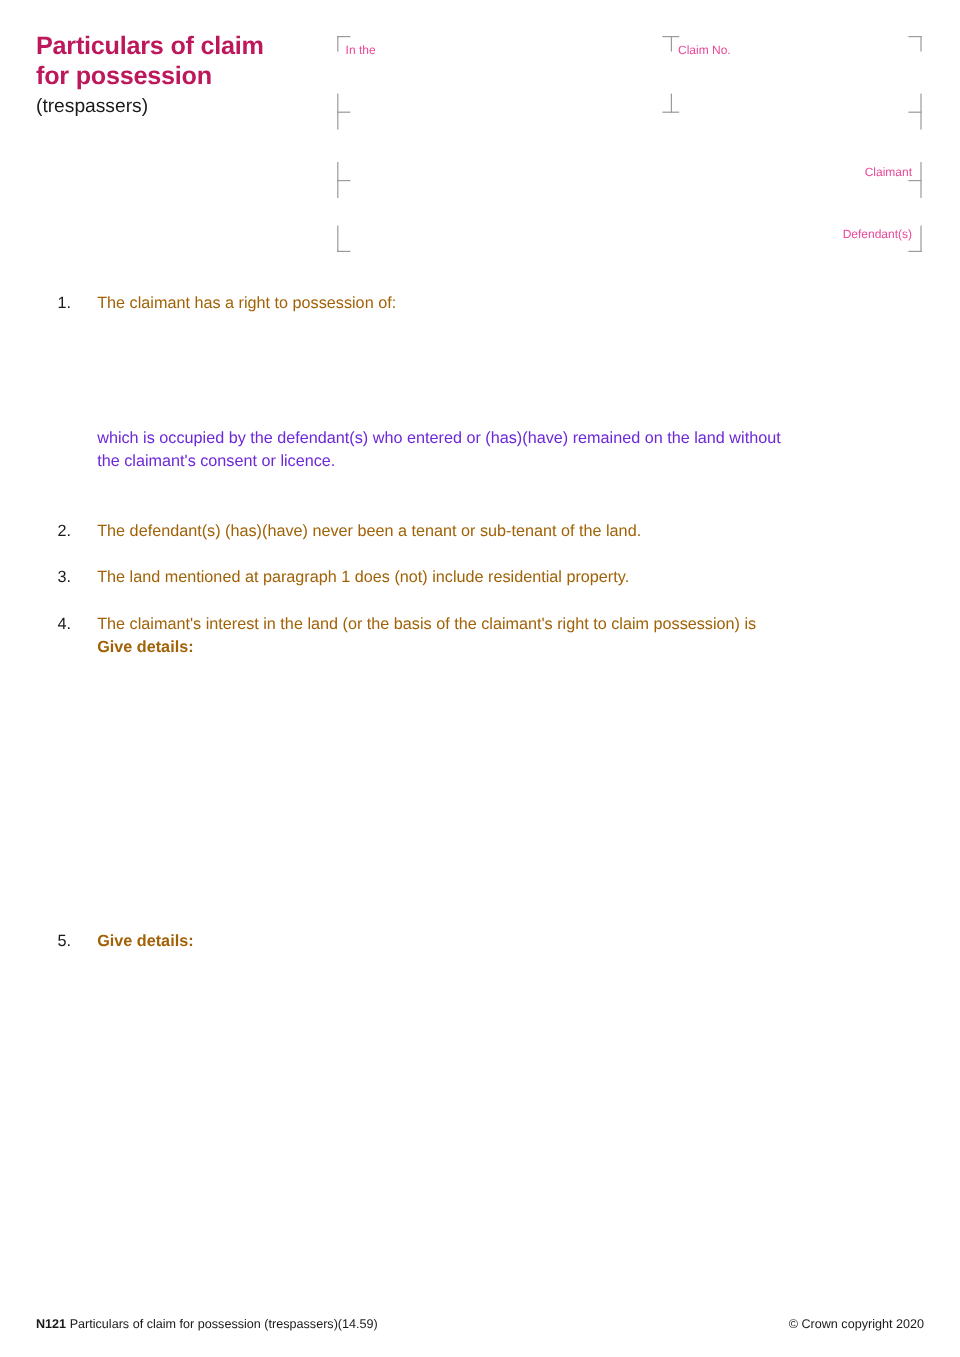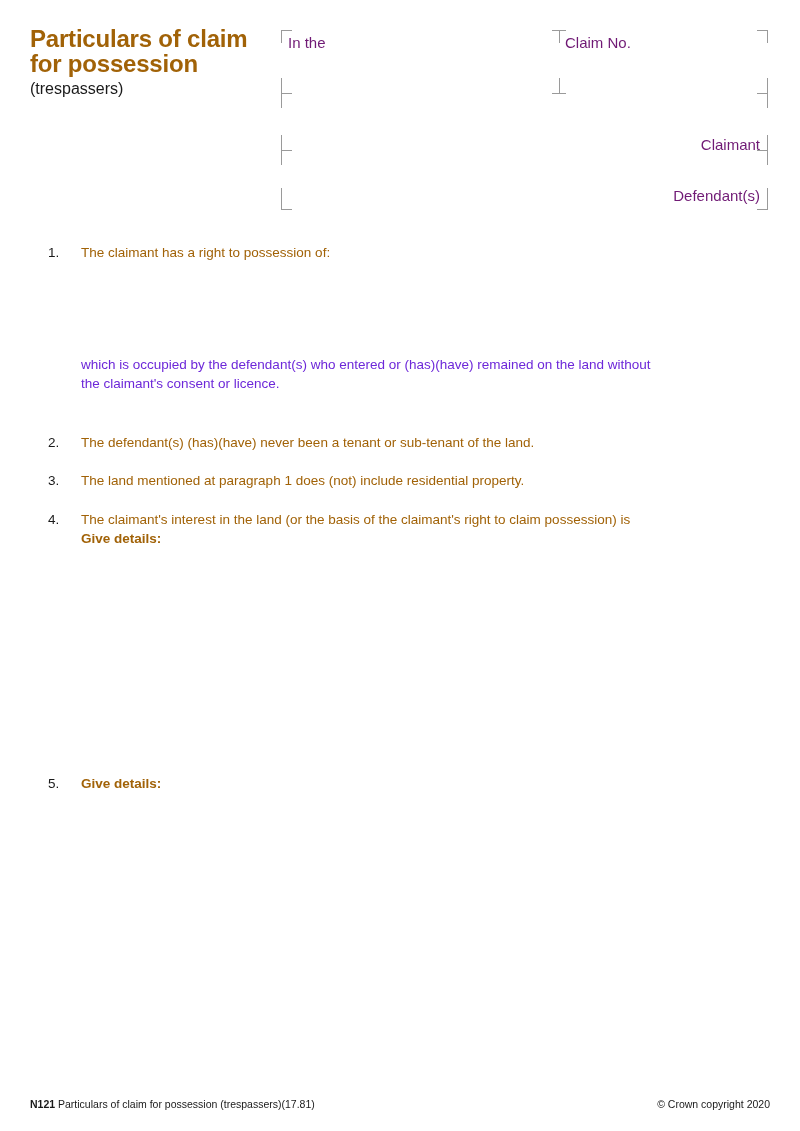--- a/index.html
+++ b/index.html
@@ -22,25 +22,25 @@
   }
 
   
   .title-block {
     position: absolute;
     left: 30px;
     top: 26px;
     width: 240px;
   }
   .title-line {
-    font-size: 24px;
+    font-size: 21px;
     font-weight: bold;
     line-height: 25px;
     letter-spacing: -0.2px;
-    color: #a16207;
+    color: #be185d;
   }
   .title-sub {
     font-size: 16px;
     font-weight: normal;
     line-height: 22px;
     color: #1a1a1a;
     margin-top: 2px;
   }
 
   
@@ -54,23 +54,23 @@
   
   .rule {
     position: absolute;
     background: #9a9a9a;
   }
   .rule.h { height: 1px; }
   .rule.v { width: 1px; }
 
   .field-label {
     position: absolute;
-    font-size: 15px;
+    font-size: 10px;
     line-height: 16px;
-    color: #701a75;
+    color: #ec4899;
     white-space: nowrap;
   }
   .lbl-in-the   { left: 7px;  top: 5px; }
   .lbl-claim-no { left: 284px; top: 5px; }
   .lbl-claimant   { right: 8px; top: 107px; text-align: right; }
   .lbl-defendants { right: 8px; top: 158px; text-align: center; }
 
   
   .item {
     position: absolute;
@@ -217,17 +217,17 @@
   <div class="item" style="top:774px;">
     <span class="num">5.</span>
     <div class="body">
       <span class="l2">Give details:</span>
     </div>
   </div>
 
   <div class="answer-space" style="left:81px; top:816px; width:687px; height:258px;"></div>
 
   <div class="footer-left">
-    <span class="code">N121</span><span> </span><span>Particulars of claim for possession (trespassers)(17.81)</span>
+    <span class="code">N121</span><span> </span><span>Particulars of claim for possession (trespassers)(14.59)</span>
   </div>
   <div class="footer-right">© Crown copyright 2020</div>
 
 </div>
 
 </body></html>

